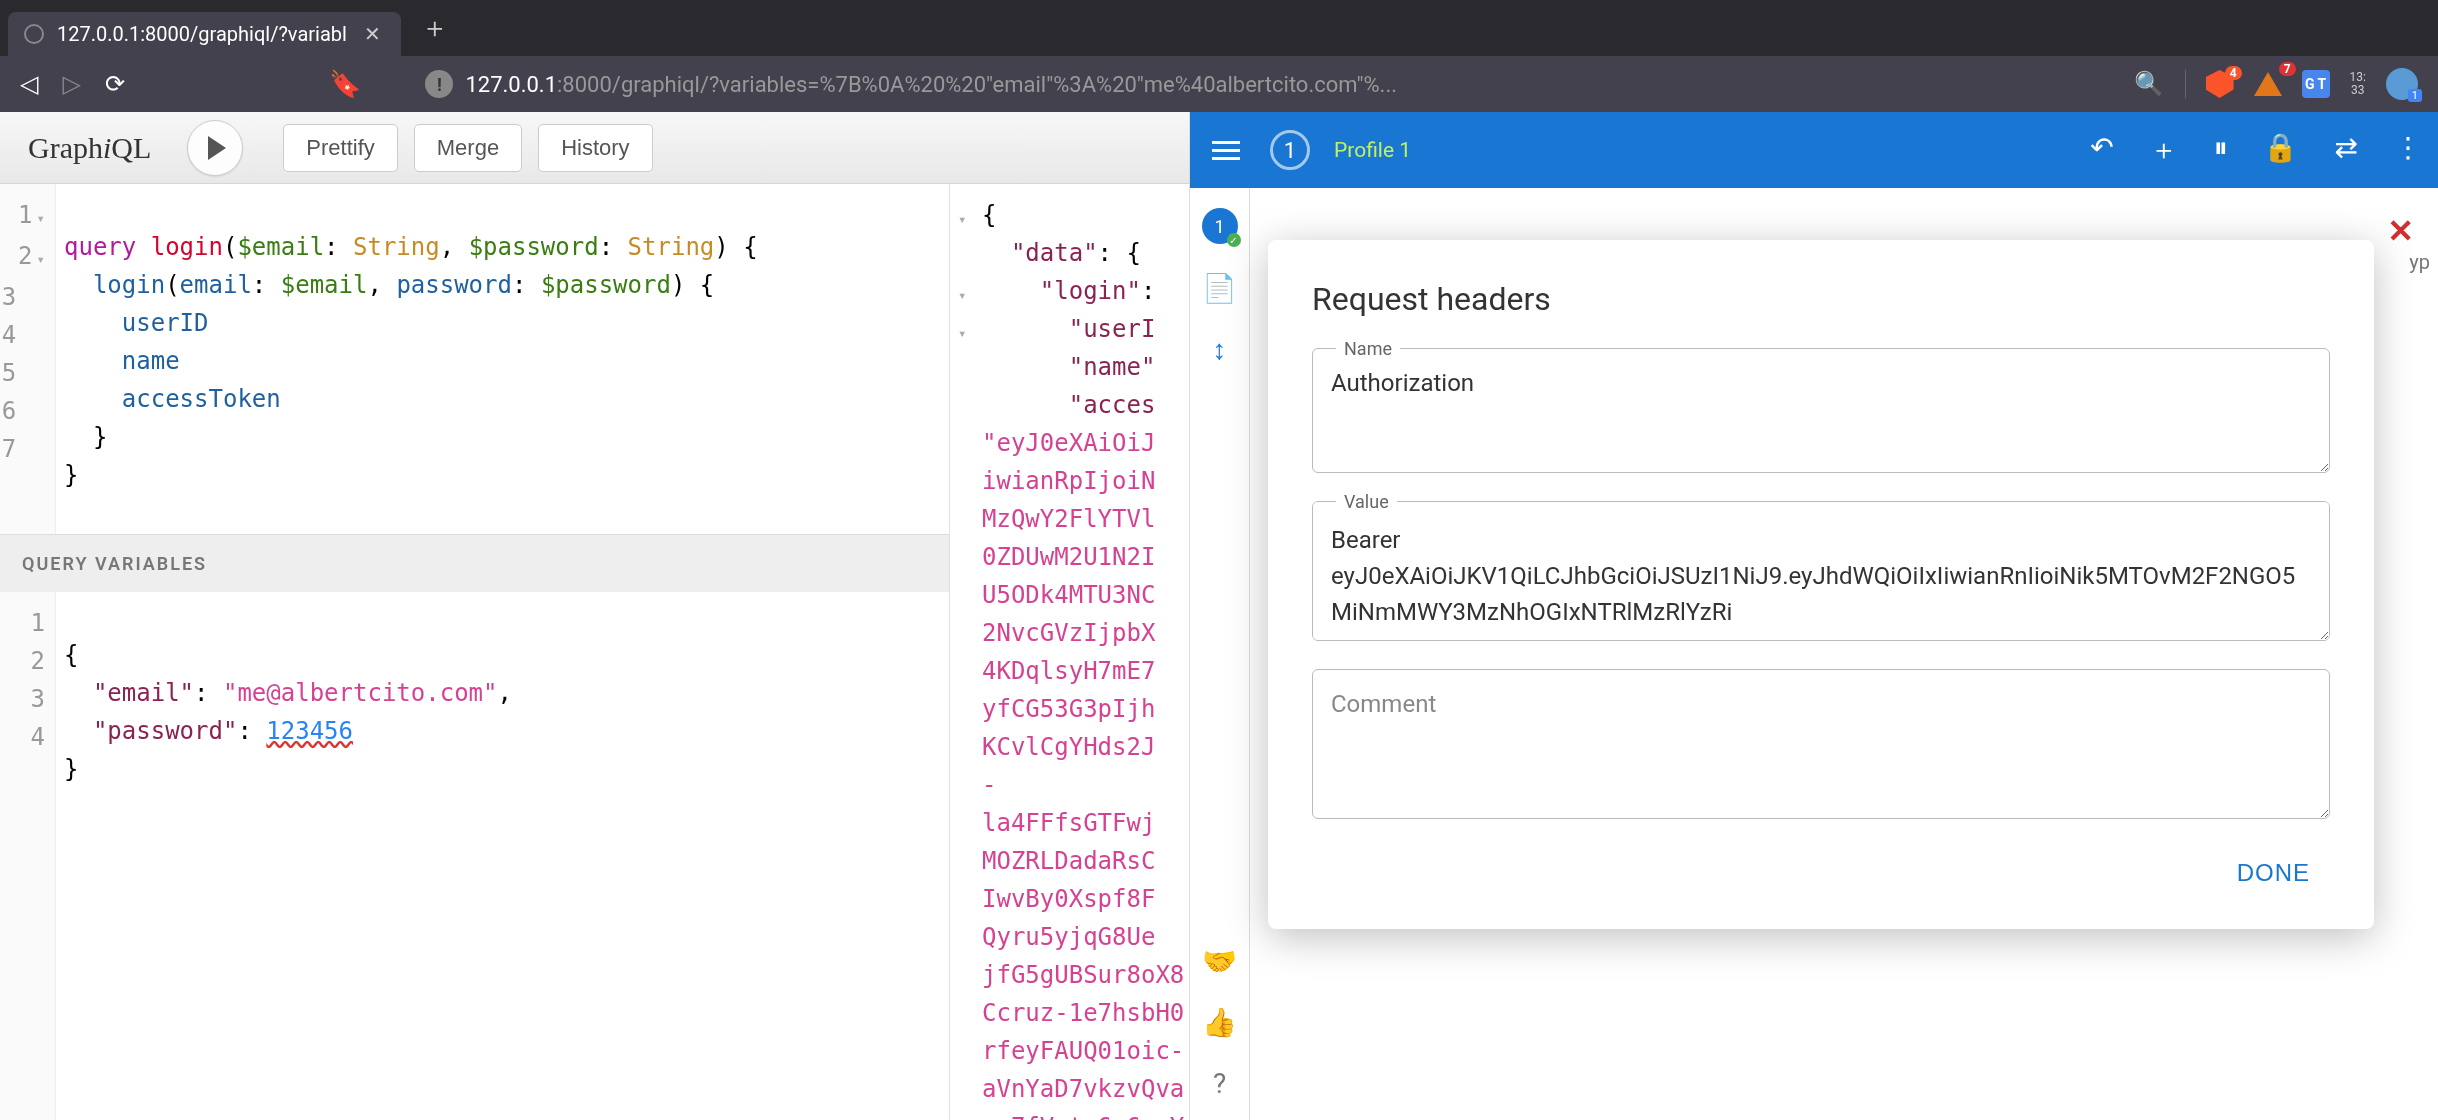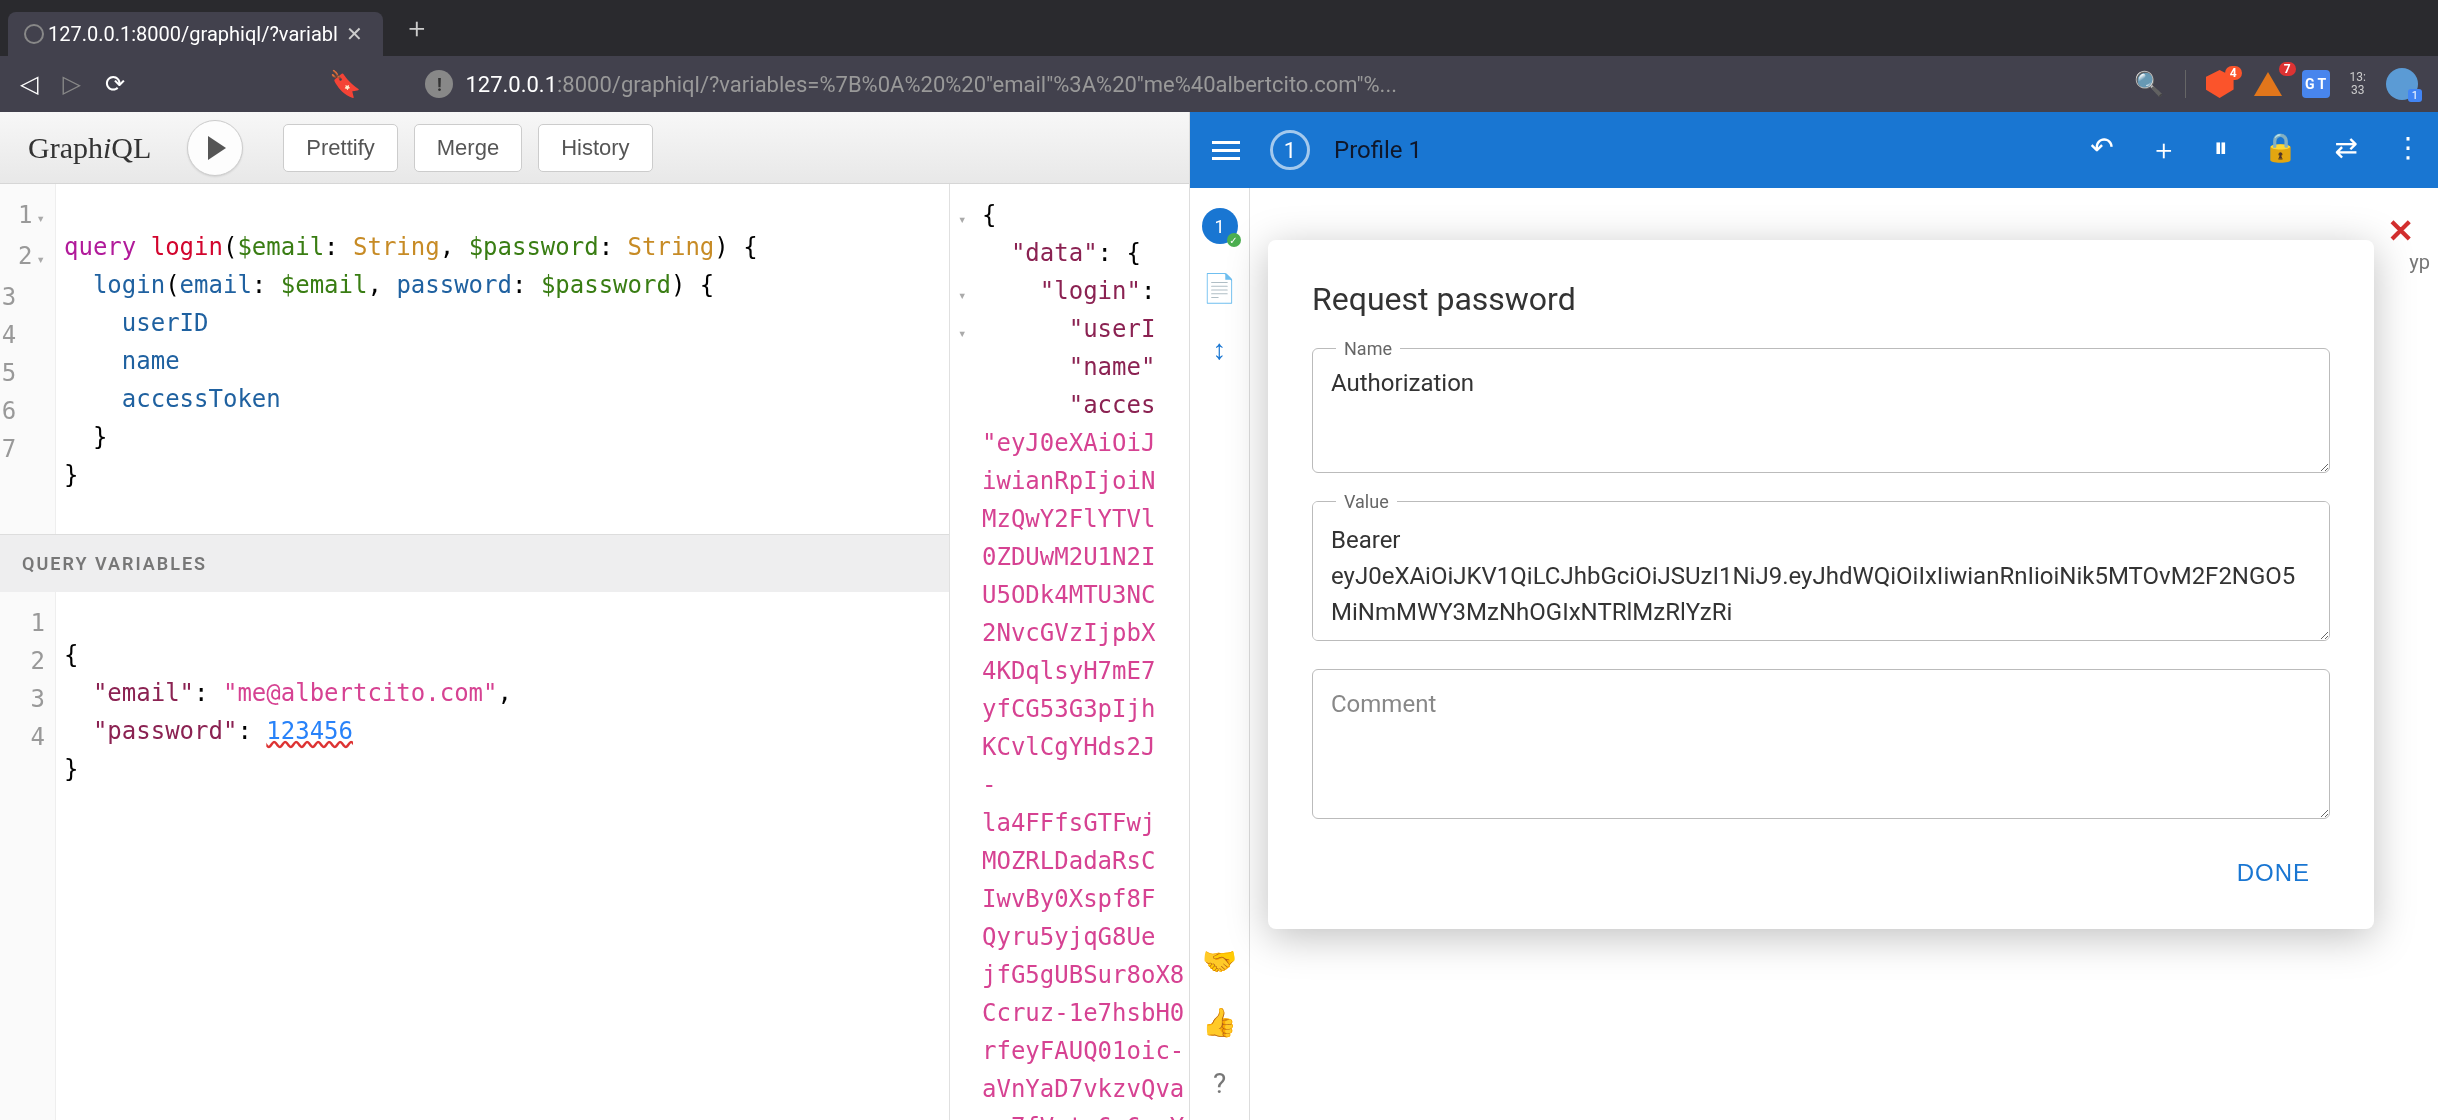--- a/index.html
+++ b/index.html
@@ -1,21 +1,21 @@
 <!DOCTYPE html>
 <html><head>
   <meta charset="utf-8">
   <style>
     * { margin: 0; padding: 0; box-sizing: border-box; }
     body { font-family: -apple-system, BlinkMacSystemFont, "Segoe UI", Roboto, sans-serif; background: #fff; overflow: hidden; width: 2438px; height: 1120px; position: relative; }
     
     
     .browser-chrome { background: #2a2a2e; color: #ccc; }
     .tab-bar { display: flex; align-items: center; height: 56px; padding: 0 8px; }
-    .tab { display: flex; align-items: center; background: #42414d; border-radius: 8px 8px 0 0; padding: 0 16px; height: 44px; gap: 4px; font-size: 20px; color: #fff; margin-top: 12px; }
+    .tab { display: flex; align-items: center; background: #42414d; border-radius: 8px 8px 0 0; padding: 0 16px; height: 44px; gap: 13px; font-size: 20px; color: #fff; margin-top: 12px; }
     .tab-favicon { width: 20px; height: 20px; border-radius: 50%; border: 2px solid #888; }
     .tab-close { font-size: 20px; color: #ccc; cursor: pointer; padding: 2px 4px; }
     .new-tab { color: #ccc; font-size: 28px; padding: 0 20px; cursor: pointer; }
     
     .nav-bar { display: flex; align-items: center; height: 56px; padding: 0 20px; gap: 24px; background: #42414d; }
     .nav-arrow { color: #888; font-size: 24px; cursor: pointer; }
     .nav-arrow.active { color: #fff; }
     .reload-icon { color: #fff; font-size: 24px; cursor: pointer; }
     .bookmark-icon { color: #ccc; font-size: 26px; cursor: pointer; margin-left: 180px; }
     .url-bar-wrap { display: flex; align-items: center; flex: 1; gap: 12px; margin-left: 40px; }
@@ -68,21 +68,21 @@
     .result-col { flex: 1; display: flex; font-family: "Menlo", monospace; font-size: 24px; line-height: 38px; padding: 12px 0 12px 8px; overflow: hidden; position: relative; }
     .result-gutter { width: 24px; color: #aaa; font-size: 14px; padding-top: 4px; }
     .result-code { white-space: pre-wrap; word-break: break-all; flex: 1; }
 
     
     .right-app { flex: 1; position: relative; background: #f1f1f1; }
     .blue-header { height: 76px; background: #1976d2; display: flex; align-items: center; padding: 0 16px; gap: 24px; color: #fff; }
     .hamburger { display: flex; flex-direction: column; gap: 5px; cursor: pointer; padding: 6px; }
     .hamburger span { width: 28px; height: 3px; background: #fff; }
     .circled-num { width: 40px; height: 40px; border: 3px solid #a4c9ed; border-radius: 50%; display: flex; align-items: center; justify-content: center; font-size: 22px; color: #fff; }
-    .profile-label { font-size: 24px; color: #0f172a; }
+    .profile-label { font-size: 21px; color: #bef264; }
     .blue-toolbar-right { margin-left: auto; display: flex; gap: 36px; color: #fff; font-size: 28px; }
     
     .blue-left-rail { width: 60px; background: #fff; display: flex; flex-direction: column; align-items: center; gap: 28px; padding-top: 20px; border-right: 1px solid #ddd; position: absolute; left: 0; top: 76px; bottom: 0; }
     .rail-tab { width: 36px; height: 36px; border-radius: 50%; background: #1976d2; color: #fff; display: flex; align-items: center; justify-content: center; font-size: 18px; position: relative; }
     .rail-check { position: absolute; bottom: -3px; right: -3px; width: 14px; height: 14px; background: #4caf50; border-radius: 50%; font-size: 10px; display: flex; align-items: center; justify-content: center; }
     .rail-icon { color: #1976d2; font-size: 28px; cursor: pointer; }
     .rail-icon.muted { color: #777; }
     
     .content-behind { position: absolute; left: 60px; right: 0; top: 76px; bottom: 0; background: #fff; padding: 20px; font-size: 22px; }
     .close-x { position: absolute; top: 24px; right: 24px; color: #d32f2f; font-size: 32px; cursor: pointer; font-weight: bold; }
@@ -252,21 +252,21 @@
       <span class="rail-icon">👍</span>
       <span class="rail-icon muted" style="margin-bottom:20px">?</span>
     </div>
     <div class="content-behind">
       <span class="close-x">✕</span>
       <span class="yp-label">yp</span>
     </div>
   </div>
 
   <div class="modal">
-    <h2>Request password</h2>
+    <h2>Request headers</h2>
     <div class="form-field name-field">
       <span class="float-label">Name</span>
       <textarea style="">Authorization</textarea>
     </div>
     <div class="form-field value-field">
       <span class="float-label">Value</span>
       <textarea style="">Bearer eyJ0eXAiOiJKV1QiLCJhbGciOiJSUzI1NiJ9.eyJhdWQiOiIxIiwianRnIioiNik5MTOvM2F2NGO5MiNmMWY3MzNhOGIxNTRlMzRlYzRi</textarea>
     </div>
     <div class="form-field comment-field">
       <textarea placeholder="Comment" style=""></textarea>

